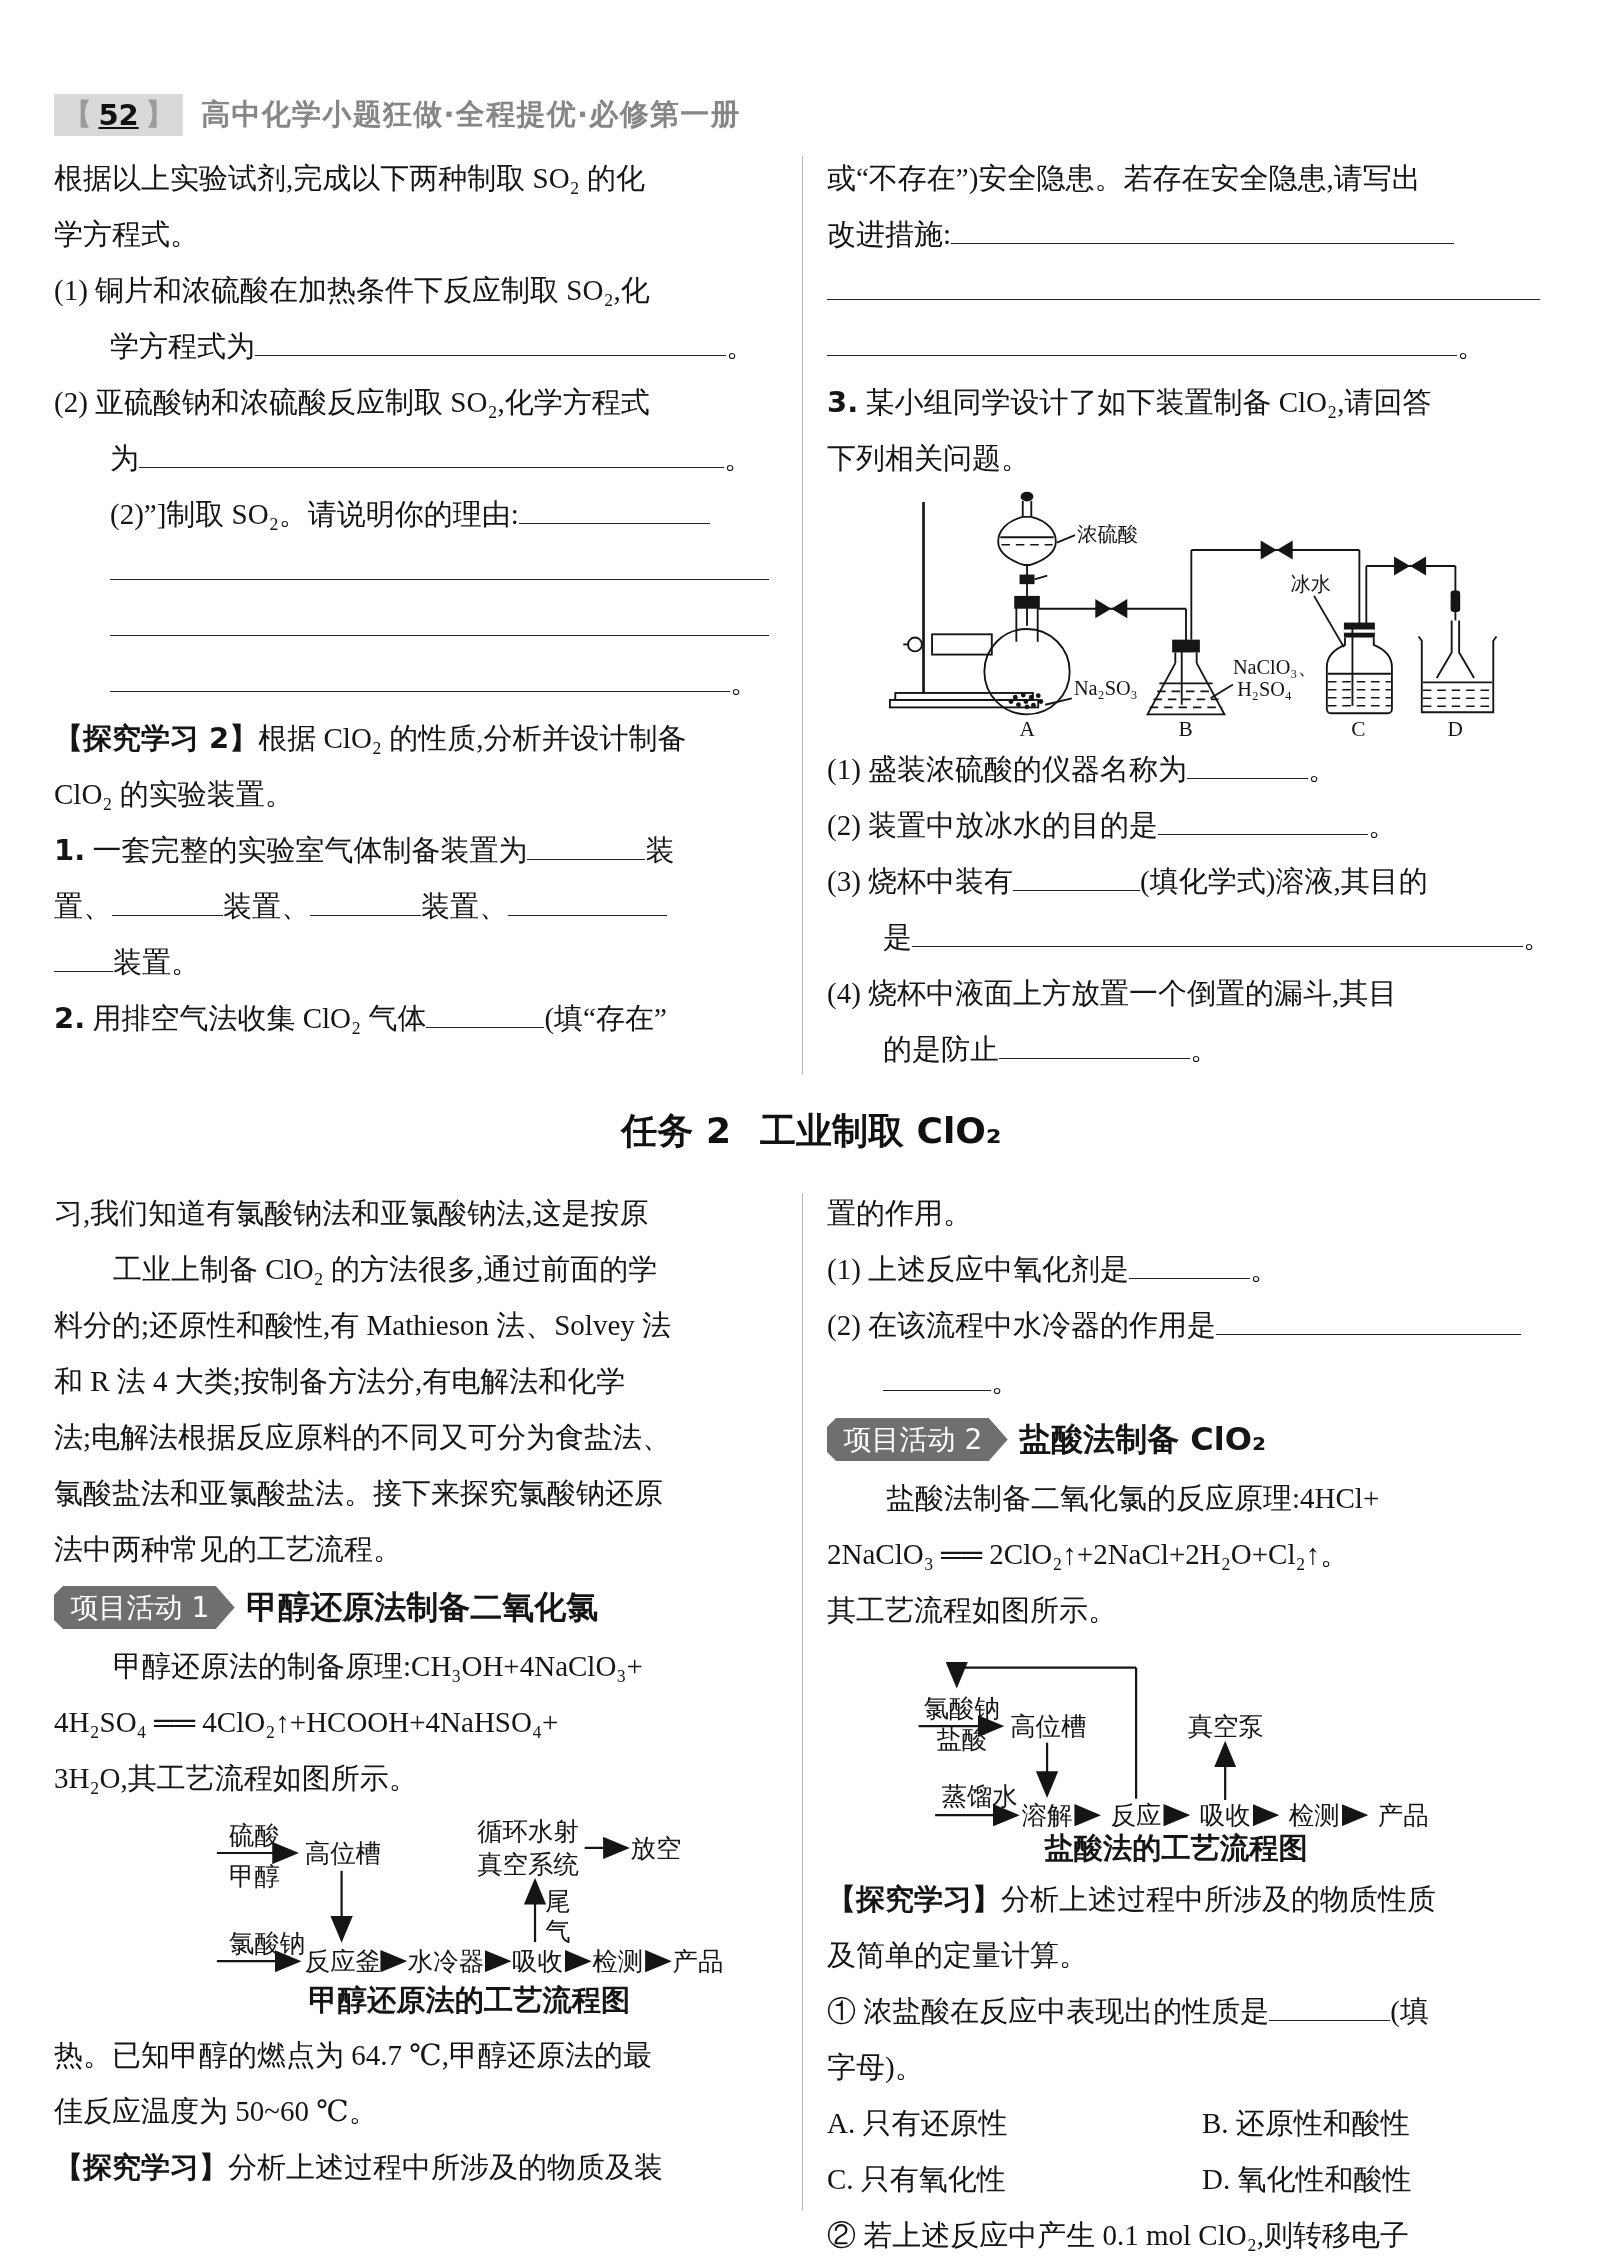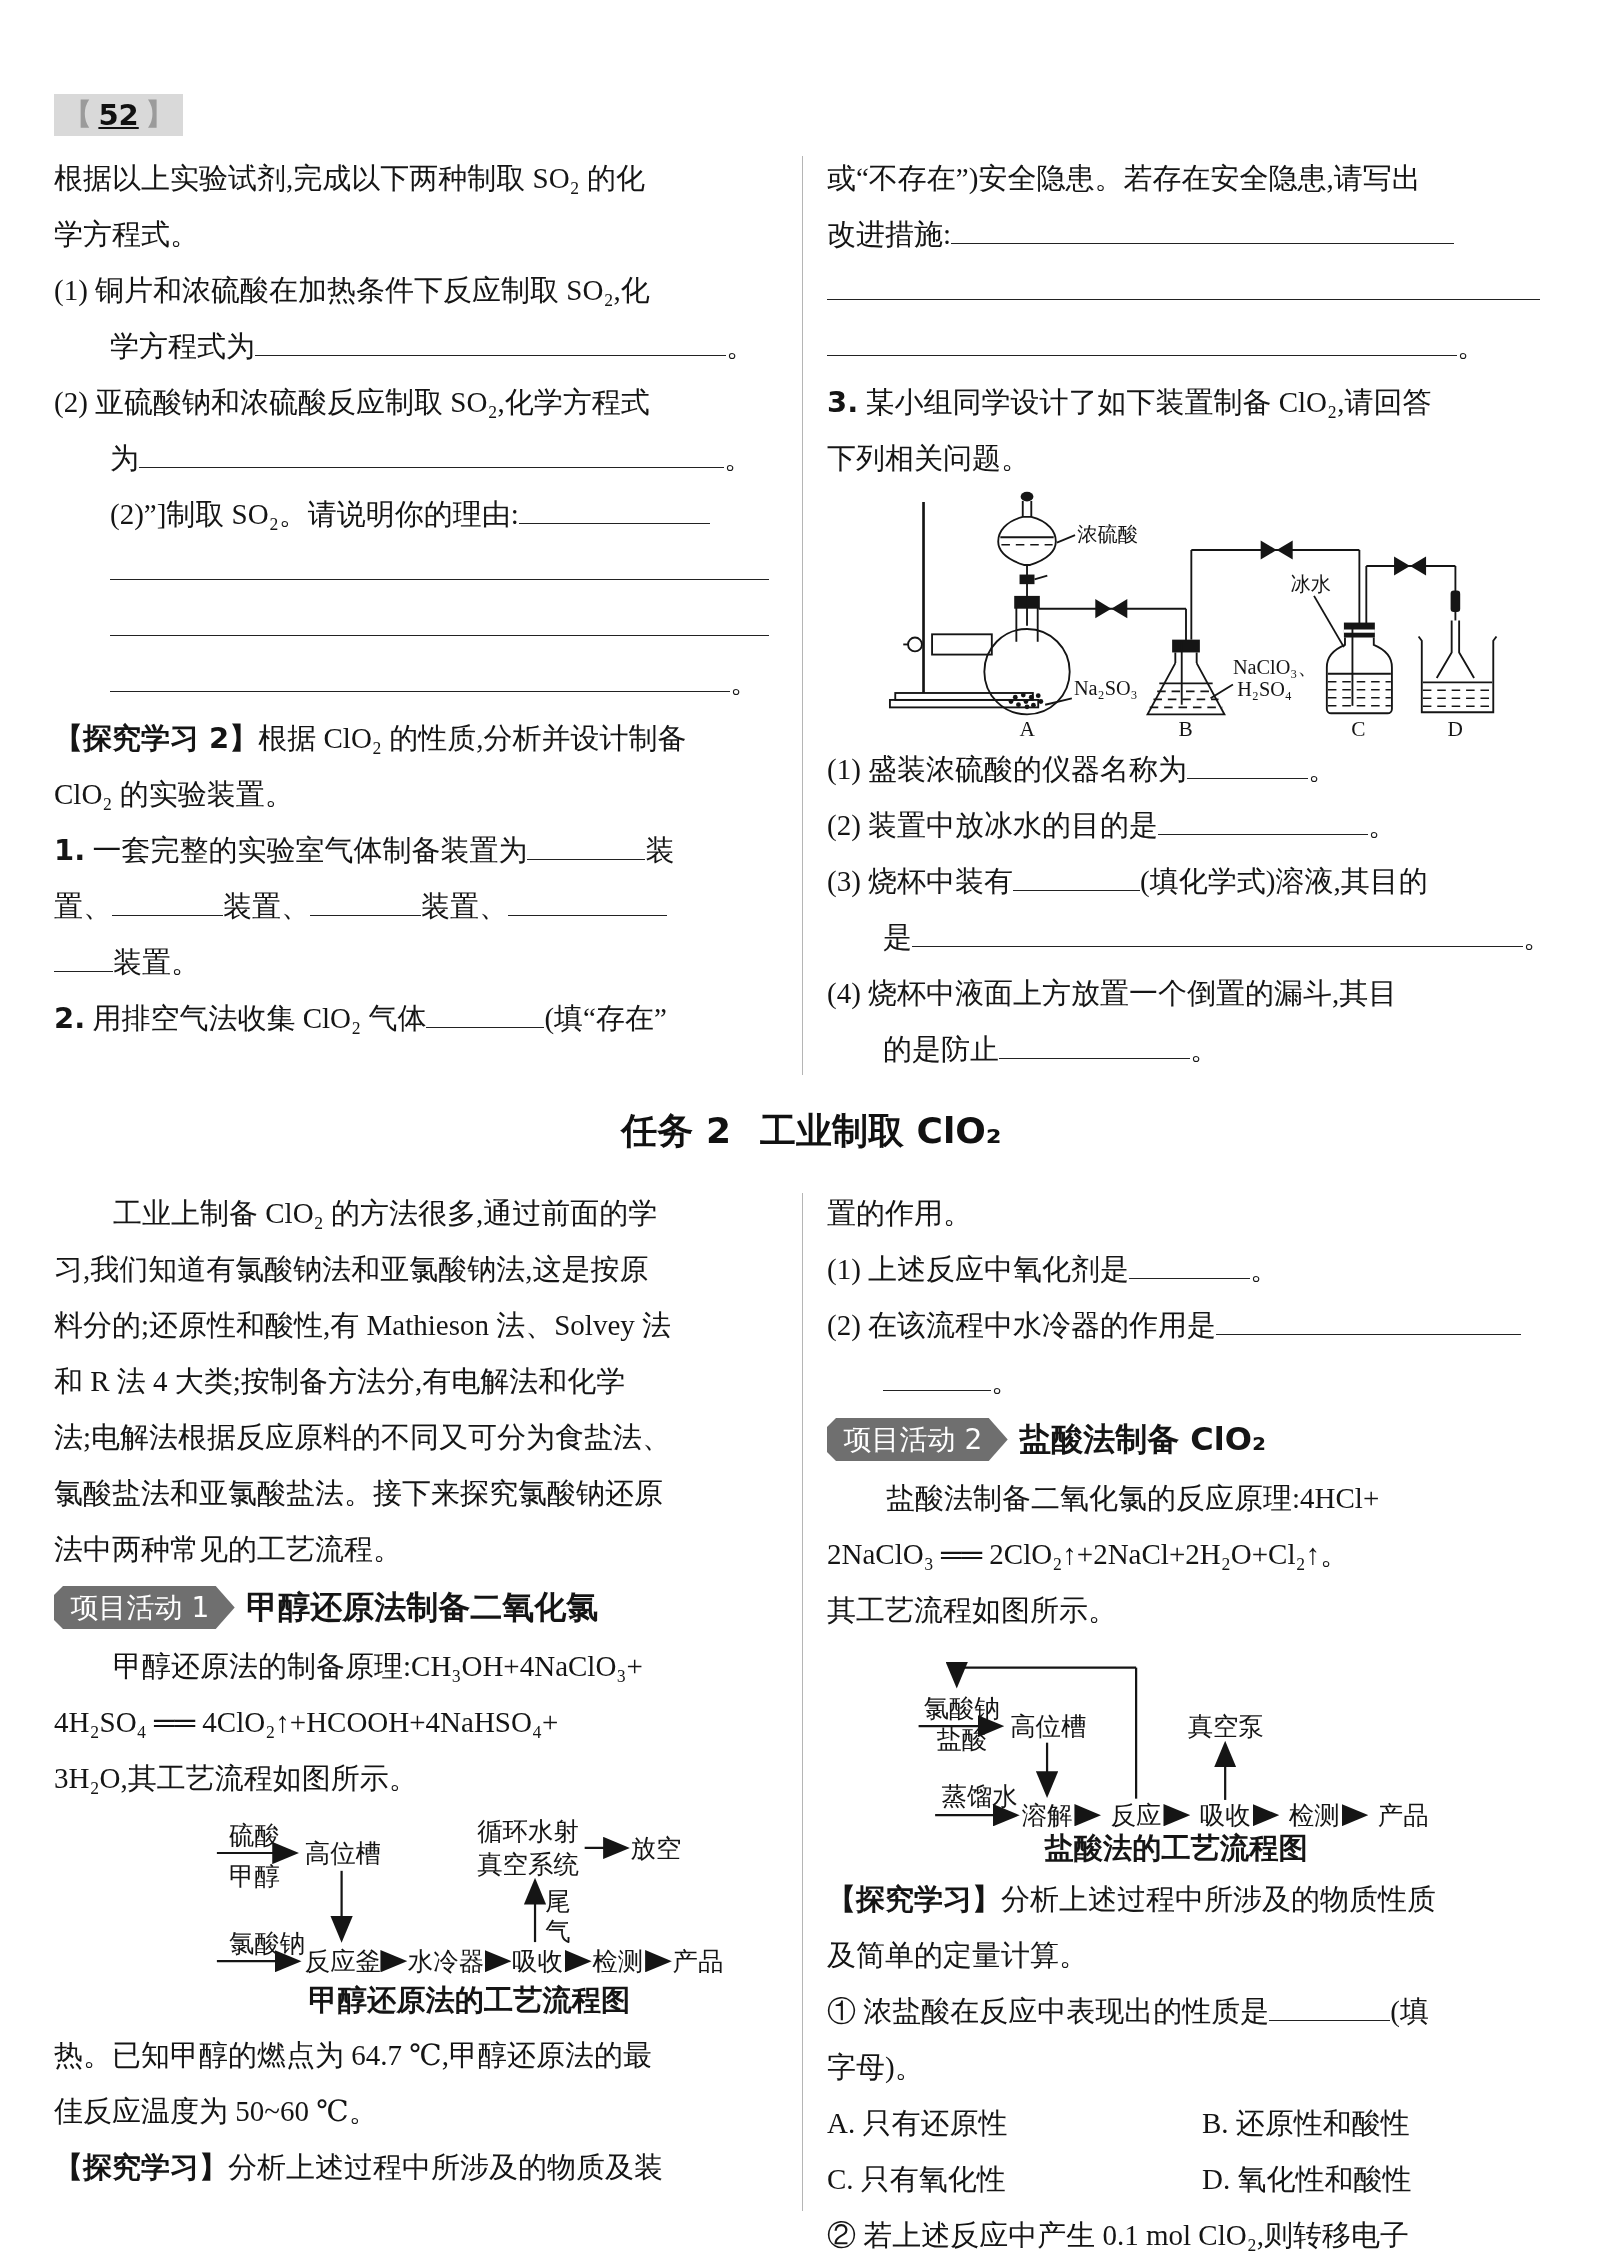--- a/index.html
+++ b/index.html
@@ -67,20 +67,21 @@
 <body>
 
 <div class="page">
 
   <div class="header">
     <span class="page-badge">
       <span class="brk">【</span>
       <span class="num">52</span>
       <span class="brk">】</span>
     </span>
+    <span class="header-title">高中化学小题狂做·全程提优·必修第一册</span>
   </div>
 
   <div class="divider div-top"></div>
   <div class="divider div-bot"></div>
 
   <div class="col col-lt">
     <div class="line"><span>根据以上实验试剂,完成以下两种制取 SO₂ 的化</span></div>
     <div class="line"><span>学方程式。</span></div>
     <div class="line"><span>(1) 铜片和浓硫酸在加热条件下反应制取 SO₂,化</span></div>
     <div class="line ind"><span>学方程式为</span><span class="blank" style="width:471px"></span><span>。</span></div>
@@ -224,22 +225,22 @@
     <div class="line ind"><span>是</span><span class="blank" style="width:611px"></span><span>。</span></div>
     <div class="line"><span>(4) 烧杯中液面上方放置一个倒置的漏斗,其目</span></div>
     <div class="line ind"><span>的是防止</span><span class="blank" style="width:191px"></span><span>。</span></div>
   </div>
 
   <div class="task-heading">
     <span>任务 2</span><span class="gap"></span><span>工业制取 ClO₂</span>
   </div>
 
   <div class="col col-lb">
+    <div class="line"><span>习,我们知道有氯酸钠法和亚氯酸钠法,这是按原</span></div>
     <div class="line pind"><span>工业上制备 ClO₂ 的方法很多,通过前面的学</span></div>
-    <div class="line"><span>习,我们知道有氯酸钠法和亚氯酸钠法,这是按原</span></div>
     <div class="line"><span>料分的;还原性和酸性,有 Mathieson 法、Solvey 法</span></div>
     <div class="line"><span>和 R 法 4 大类;按制备方法分,有电解法和化学</span></div>
     <div class="line"><span>法;电解法根据反应原料的不同又可分为食盐法、</span></div>
     <div class="line"><span>氯酸盐法和亚氯酸盐法。接下来探究氯酸钠还原</span></div>
     <div class="line"><span>法中两种常见的工艺流程。</span></div>
     <div class="badge-row">
       <span class="proj-badge">项目活动 1</span>
       <span class="proj-title">甲醇还原法制备二氧化氯</span>
     </div>
     <div class="line pind"><span>甲醇还原法的制备原理:CH₃OH+4NaClO₃+</span></div>

